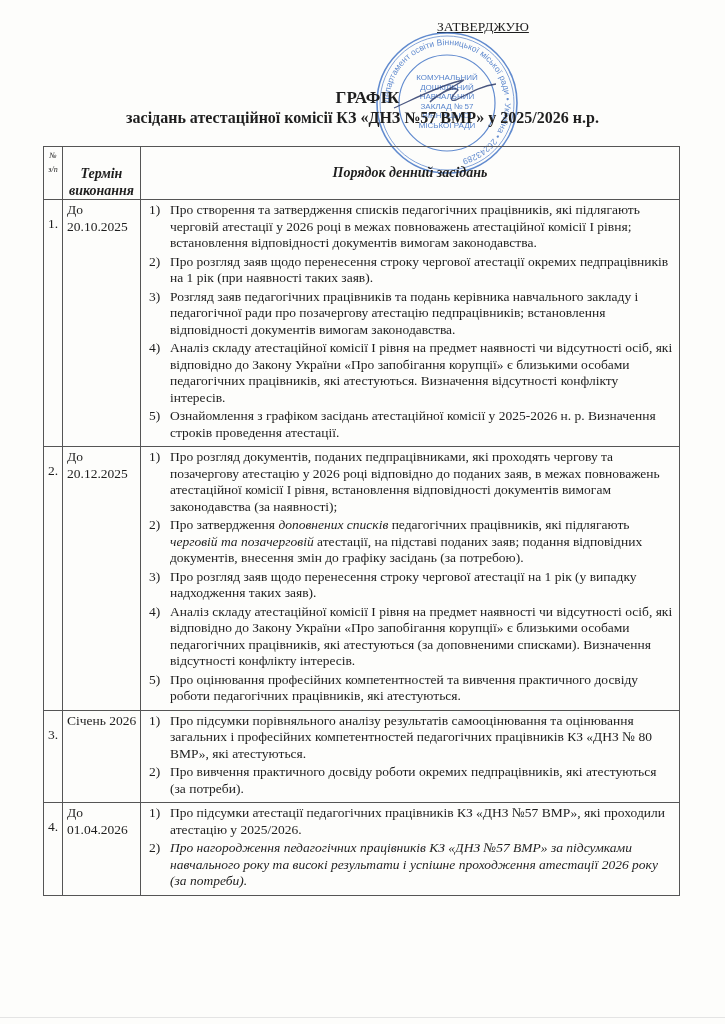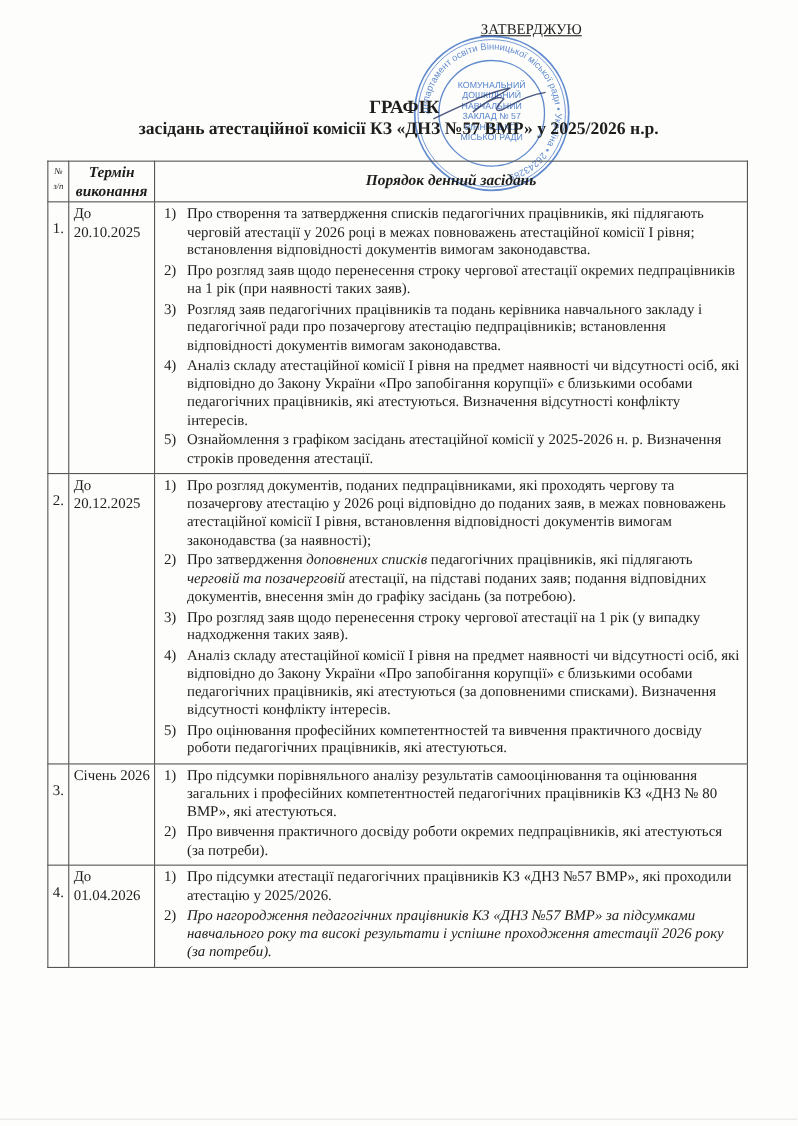--- a/index.html
+++ b/index.html
@@ -22,21 +22,21 @@
   }
   .title .main { padding-left: 10px; }
   .title .sub { font-size: 16px; }
   table {
     position: absolute; left: 43px; top: 146px; width: 637px;
     border-collapse: collapse; font-size: 13.5px; line-height: 16.5px;
   }
   td, th { border: 1px solid #555; vertical-align: top; padding: 0; }
   th { font-style: italic; font-weight: bold; font-size: 14px; }
   th.num { width: 18px; font-size: 8px; font-weight: normal; line-height: 14px; padding-top: 2px; }
-  th.term { width: 77px; line-height: 17px; padding-top: 2px; }
+  th.term { width: 77px; line-height: 17px; padding-top: 18px; }
   th.agenda { vertical-align: middle; }
   td.num { text-align: center; padding-top: 16px; }
   td.term { padding: 2px 2px 0 4px; }
   td.agenda { padding: 2px 6px 3px 6px; }
   ol { margin: 0; padding: 0; list-style: none; }
   li { position: relative; padding-left: 23px; margin-bottom: 2px; }
   li .n { position: absolute; left: 2px; top: 0; }
   .it { font-style: italic; }
   .scan-line { position: absolute; left: 0; top: 1017px; width: 725px; height: 1px; background: #e4e4e4; }
 </style>

